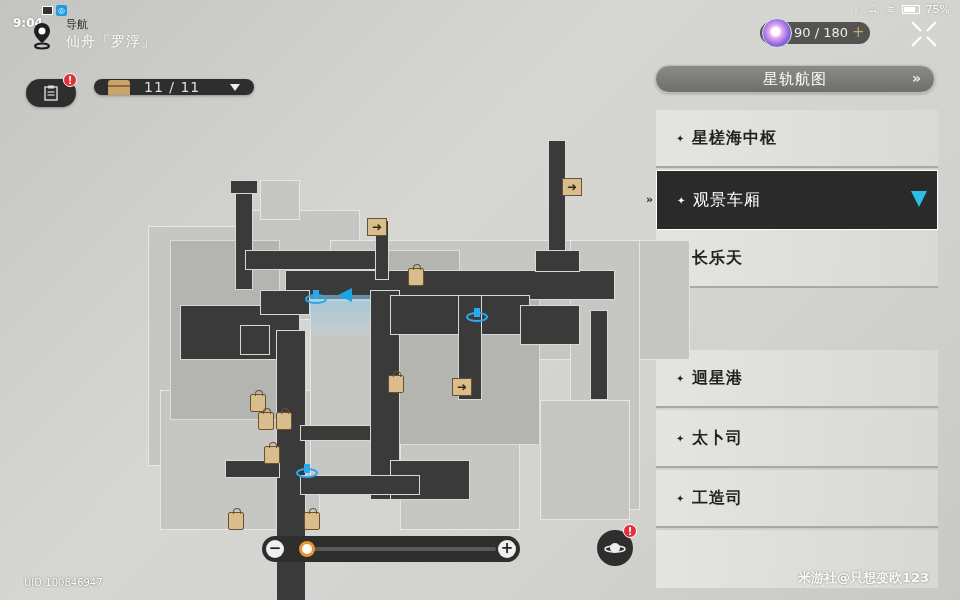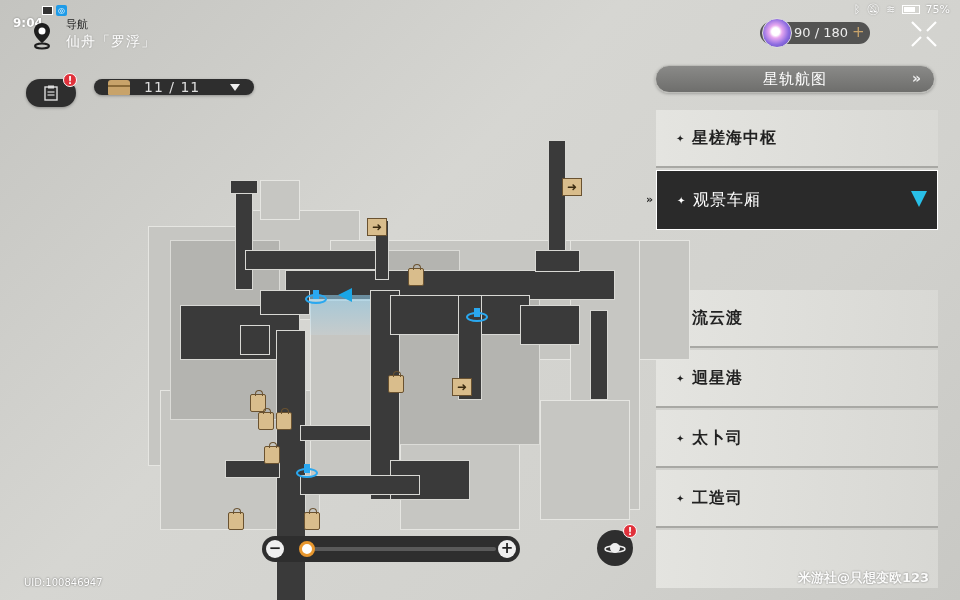--- a/index.html
+++ b/index.html
@@ -140,23 +140,23 @@
 <div class="abs panel">
   <div class="item" style="top:0;">
     <span class="dot">✦</span>
     <span class="label">星槎海中枢</span>
   </div>
   <div class="item active" style="top:60px;">
     <span class="dot">✦</span>
     <span class="label">观景车厢</span>
     <span class="active-arrow"></span>
   </div>
-  <div class="item" style="top:180px;">
-    <span class="dot">✦</span>
-    <span class="label">流云渡</span>
+  <div class="item" style="top:120px;">
+    <span class="dot">✦</span>
+    <span class="label">长乐天</span>
   </div>
   <div class="item" style="top:240px;">
     <span class="dot">✦</span>
     <span class="label">迴星港</span>
   </div>
   <div class="item" style="top:300px;">
     <span class="dot">✦</span>
     <span class="label">太卜司</span>
   </div>
   <div class="item" style="top:360px;">

